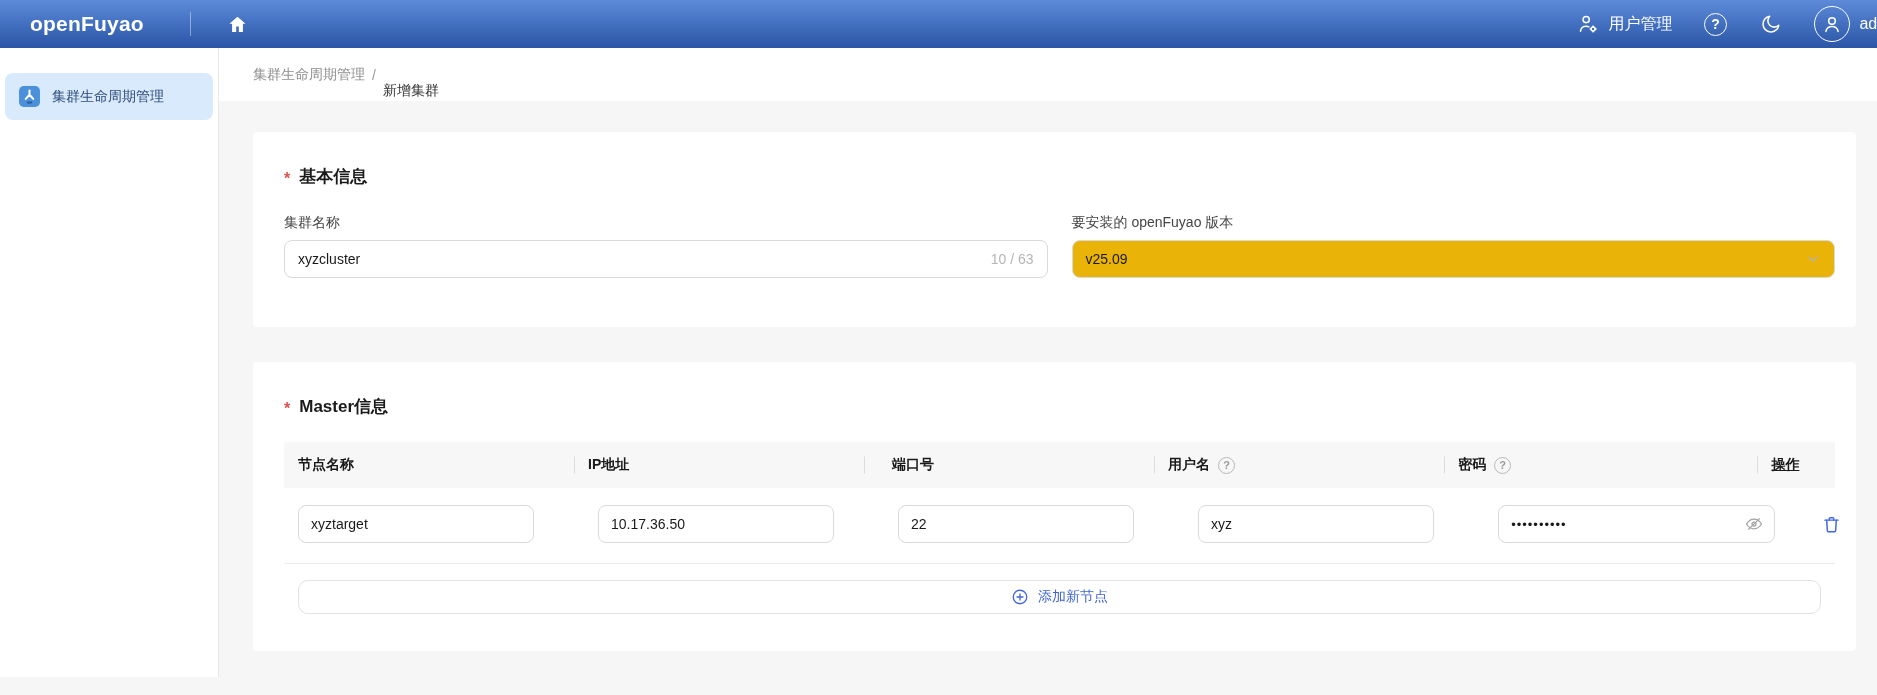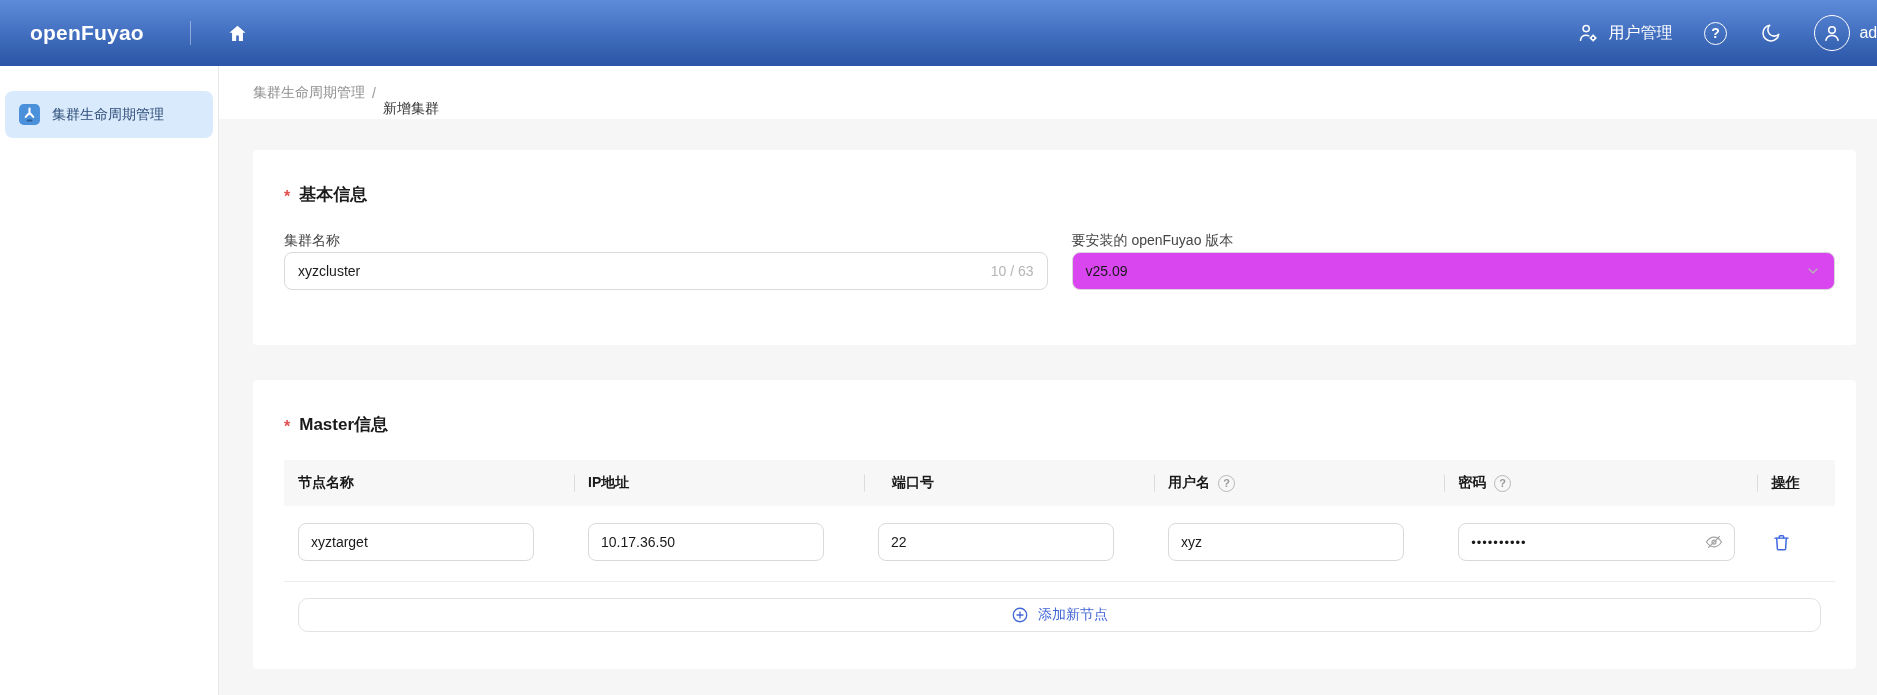--- a/index.html
+++ b/index.html
@@ -1,21 +1,21 @@
 <!DOCTYPE html>
 <html><head>
 <meta charset="utf-8">
 <style>
   * { margin:0; padding:0; box-sizing:border-box; }
   html,body { width:1877px; height:695px; overflow:hidden; }
   body { font-family:"Liberation Sans","DejaVu Sans",sans-serif; background:#f6f6f6; }
 
   
   .header {
-    height:66px; width:100%;
+    height:48px; width:100%;
     background:linear-gradient(180deg,#5e8bd9 0%,#4572c2 45%,#2b55a6 100%);
     display:flex; align-items:center; padding:0 0 0 30px;
     color:#fff; position:relative; overflow:hidden;
   }
   .brand { font-size:21px; font-weight:bold; letter-spacing:.2px; white-space:nowrap; }
   .header-divider { width:1px; height:24px; background:rgba(255,255,255,.4); margin:0 34px 0 46px; }
   .home-btn { width:26px; height:26px; display:flex; align-items:center; justify-content:center; cursor:pointer; }
   .header-spacer { flex:1; }
   .header-right { display:flex; align-items:center; gap:30px; margin-right:-26px; }
   .user-mgmt { display:flex; align-items:center; gap:9px; font-size:16px; cursor:pointer; white-space:nowrap; }
@@ -57,55 +57,55 @@
   .card { background:#fff; border-radius:4px; padding:33px 14px 0 31px; }
   .card-1 { height:195px; margin-bottom:35px; }
   .card-2 { height:289px; }
 
   .section-title { display:flex; align-items:center; gap:9px; }
   .req-star { color:#e25050; font-size:16px; font-weight:bold; margin-top:4px; }
   .title-text { font-size:17px; font-weight:bold; color:#1a1a1a; }
 
   .form-row { display:flex; gap:24px; margin-top:26px; padding-right:7px; }
   .field { flex:1; }
-  .field-label { font-size:14px; color:#454545; margin-bottom:2px; }
+  .field-label { font-size:14px; color:#454545; margin-bottom:8px; }
   .input-wrap { position:relative; }
   .text-input {
     width:100%; height:38px; border:1px solid #d9d9d9; border-radius:8px;
     padding:0 74px 0 13px; font-size:14px; color:#1a1a1a; background:#fff; outline:none;
     font-family:"Liberation Sans","DejaVu Sans",sans-serif;
   }
   .char-counter {
     position:absolute; right:14px; top:50%; transform:translateY(-50%);
     font-size:14px; color:#b5b5b5; pointer-events:none;
   }
   .select-box {
     width:100%; height:38px; border:1px solid #d9d9d9; border-radius:8px;
     display:flex; align-items:center; padding:0 13px; font-size:14px; color:#1a1a1a;
-    background:#d946ef; cursor:pointer;
+    background:#eab308; cursor:pointer;
   }
   .select-value { flex:1; }
 
   
   .node-table { margin-top:24px; padding-right:7px; }
   .thead { display:flex; align-items:center; background:#f7f7f8; height:46px; border-radius:2px; }
   .th { position:relative; display:flex; align-items:center; gap:8px; padding:0 14px;
         font-size:14px; font-weight:bold; color:#1a1a1a; }
   .th + .th::before {
     content:""; position:absolute; left:0; top:50%; transform:translateY(-50%);
     width:1px; height:17px; background:#dcdcdc;
   }
   .col-0 { flex:0 0 18.7%; } .col-1 { flex:0 0 18.7%; } .col-2 { flex:0 0 18.7%;padding-left:28px; }
   .col-3 { flex:0 0 18.7%; } .col-4 { flex:0 0 20.2%; } .col-5 { flex:0 0 5%;text-decoration:underline; }
   .q-icon {
     width:17px; height:17px; border:1px solid #b8b8b8; border-radius:50%;
     display:inline-flex; align-items:center; justify-content:center;
     font-size:11px; font-weight:bold; color:#9a9a9a; cursor:pointer; flex-shrink:0;
   }
-  .tbody-row { display:flex; align-items:center; padding:17px 0 20px 0; border-bottom:1px solid #ececec; }
+  .tbody-row { display:flex; align-items:center; padding:17px 0 20px 0; border-bottom:1px solid #ececec;gap:10px; }
   .td { padding:0 14px; }
   .cell-input {
     width:90%; height:38px; border:1px solid #d9d9d9; border-radius:8px;
     padding:0 12px; font-size:14px; color:#1a1a1a; outline:none; background:#fff;
     font-family:"Liberation Sans","DejaVu Sans",sans-serif;
   }
   .pwd-wrap { position:relative; width:97%; }
   .pwd-input {
     width:100%; height:38px; border:1px solid #d9d9d9; border-radius:8px;
     padding:0 38px 0 12px; font-size:13px; letter-spacing:1px; color:#1a1a1a; outline:none; background:#fff;

